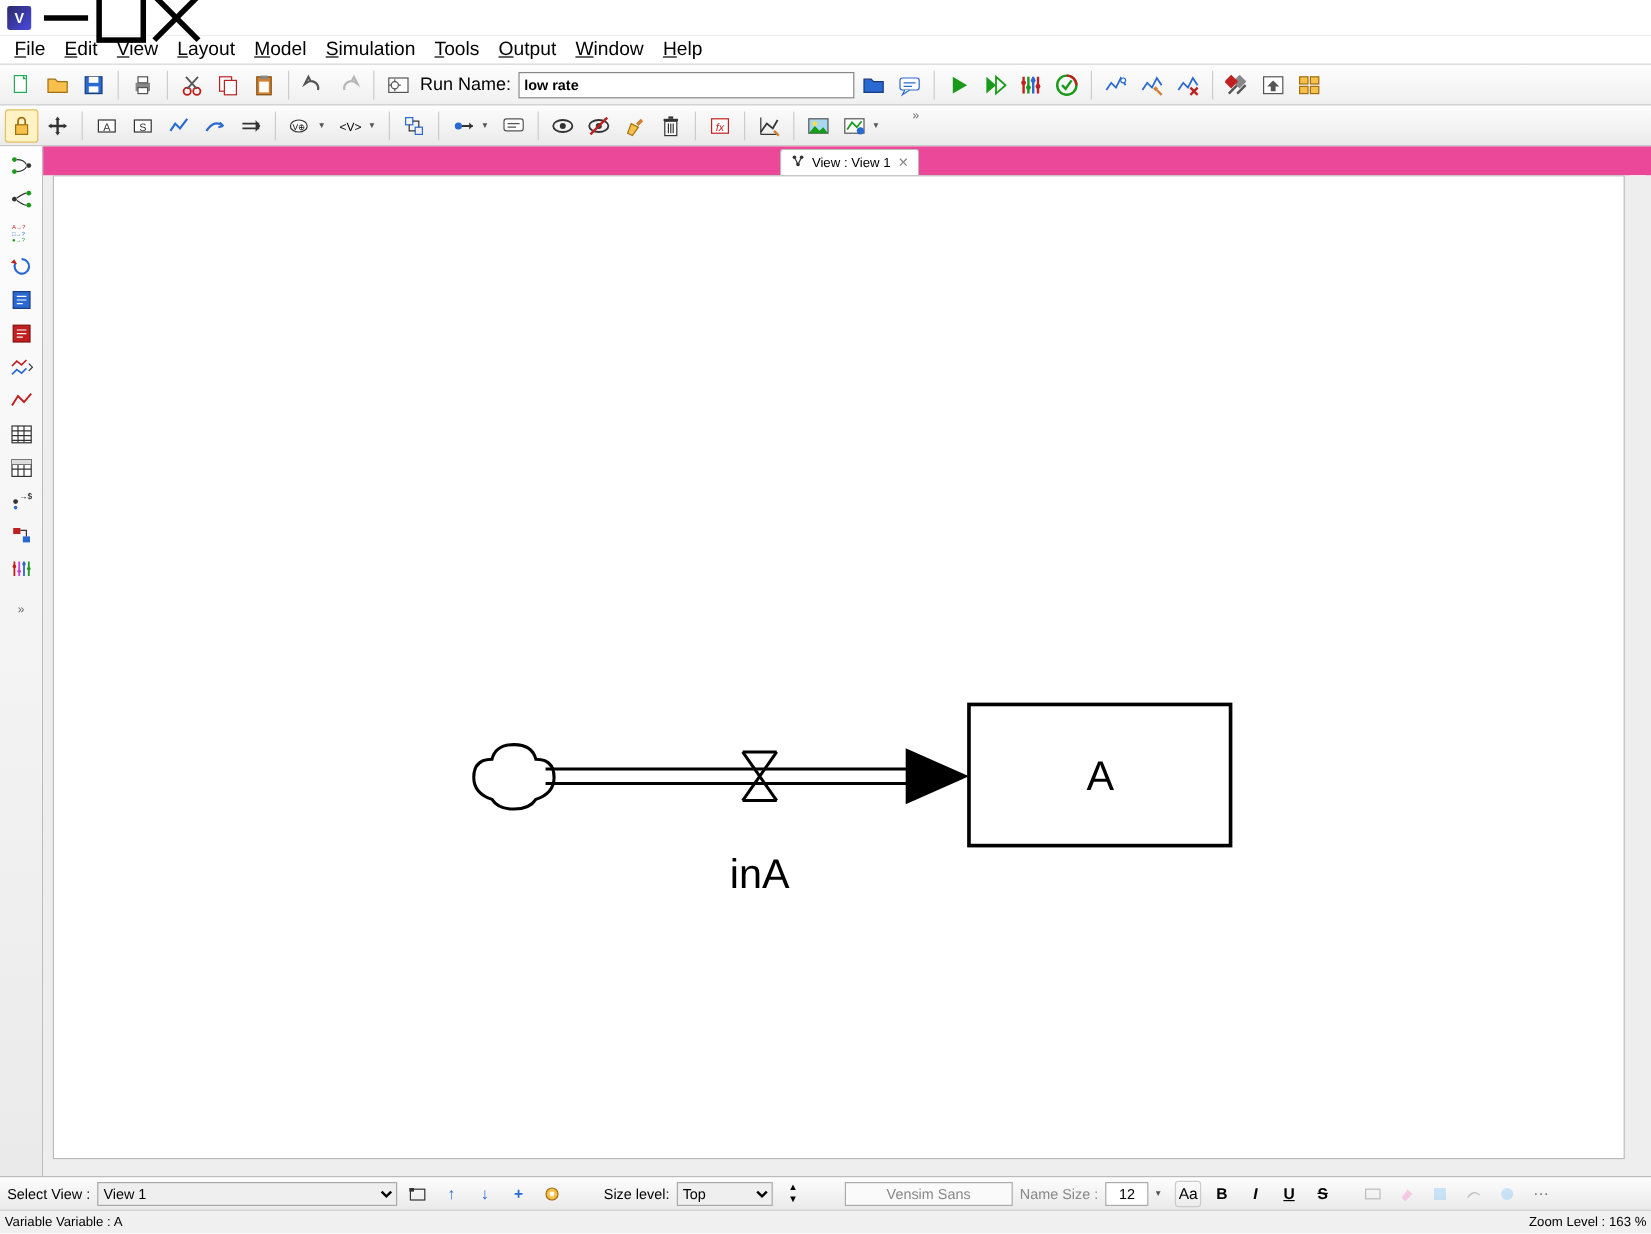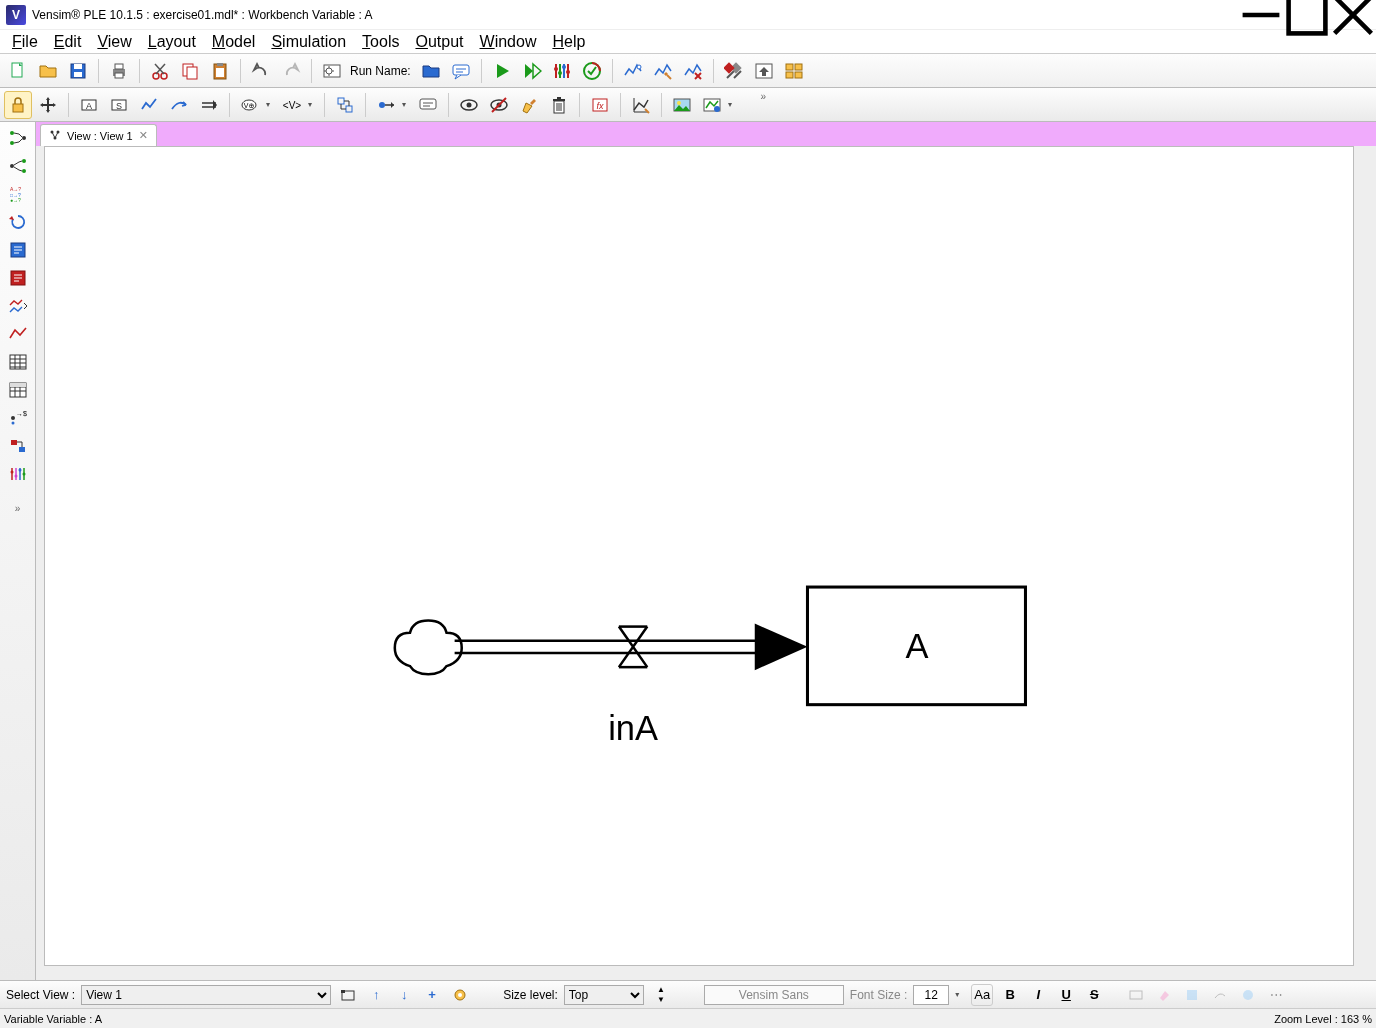--- a/index.html
+++ b/index.html
@@ -10,28 +10,28 @@
 .titlebar .win-controls { display: flex; }
 .titlebar .win-btn { width: 46px; height: 30px; display: flex; align-items: center; justify-content: center; font-size: 14px; color: #000; }
 .menubar { height: 24px; background: #fff; display: flex; align-items: center; padding: 0 4px; border-bottom: 1px solid #ccc; }
 .menubar .menu-item { font-size: 16px; padding: 2px 8px; cursor: default; }
 .menubar .menu-item span.u { text-decoration: underline; }
 .toolbar1 { height: 34px; background: linear-gradient(#fdfdfd,#f0f0f0); border-bottom: 1px solid #bbb; display: flex; align-items: center; padding: 0 4px; gap: 2px; }
 .toolbar2 { height: 34px; background: linear-gradient(#fdfdfd,#eaeaea); border-bottom: 1px solid #bbb; display: flex; align-items: center; padding: 0 4px; gap: 2px; }
 .tbtn { width: 28px; height: 28px; display: flex; align-items: center; justify-content: center; border: 1px solid transparent; border-radius: 3px; font-size: 16px; color: #222; cursor: default; }
 .tbtn svg { width: 20px; height: 20px; }
 .sep { width: 1px; height: 24px; background: #ccc; margin: 0 4px; }
-.run-label { font-size: 12px; margin: 0 4px 0 2px; }
+.run-label { font-size: 15px; margin: 0 4px 0 2px; }
 .run-input { height: 22px; width: 280px; border: 1px solid #888; padding: 0 4px; font-size: 12px; font-weight: bold; }
 .main-area { display: flex; height: calc(100% - 30px - 24px - 34px - 34px - 28px - 20px); }
 .left-tools { width: 36px; background: linear-gradient(#fdfdfd,#eaeaea); border-right: 1px solid #bbb; display: flex; flex-direction: column; align-items: center; padding-top: 4px; gap: 4px; }
 .ltbtn { width: 28px; height: 24px; display: flex; align-items: center; justify-content: center; border: 1px solid transparent; border-radius: 3px; font-size: 14px; cursor: default; }
 .ltbtn svg { width: 20px; height: 18px; }
 .content-wrap { flex: 1; display: flex; flex-direction: column; background: #eee; }
-.tab-bar { height: 24px; display: flex; align-items: flex-end; background: #f0abfc; padding-left: 4px; }
+.tab-bar { height: 24px; display: flex; align-items: flex-end; background: #ec4899; padding-left: 4px; justify-content: center; }
 .tab { height: 22px; background: #fff; border: 1px solid #bbb; border-bottom: none; border-radius: 3px 3px 0 0; padding: 0 8px; font-size: 11px; display: flex; align-items: center; gap: 6px; }
 .tab .close { font-size: 11px; color: #888; }
 .canvas-outer { flex: 1; background: #fff; border: 1px solid #bbb; margin: 0 4px 0 4px; position: relative; overflow: hidden; }
 .canvas { position: absolute; inset: 0; }
 .right-scroll-gutter { width: 14px; background: #eee; }
 .bottom-scroll-gutter { height: 14px; background: #eee; margin: 0 4px; }
 .bottombar { height: 28px; background: linear-gradient(#fdfdfd,#eaeaea); border-top: 1px solid #bbb; display: flex; align-items: center; padding: 0 6px; font-size: 12px; gap: 6px; }
 .bottombar select, .bottombar input { font-size: 12px; height: 20px; border: 1px solid #aaa; }
 .bottombar .sel-view-dd { width: 250px; }
 .bottombar .font-input { width: 140px; text-align: center; color: #888; background: #fafafa; }
@@ -41,21 +41,20 @@
 .statusbar .right { margin-left: auto; }
 .lock-active { background: #fff3c6; border: 1px solid #e0c060; }
 .small-drop { width: 10px; font-size: 8px; color: #555; }
 .toolbar2-end { position: relative; width: 26px; height: 28px; display: flex; align-items: flex-start; justify-content: flex-end; }
 </style>
 </head>
 <body>
 
 <div class="titlebar">
   <div class="app-icon">V</div>
-  <div class="title-text">Vensim® PLE 10.1.5 : exercise01.mdl* : Workbench Variable : A</div>
   <div class="win-controls">
     <div class="win-btn">
       <svg viewBox="0 0 10 10">
           <line x1="1" y1="5" x2="9" y2="5" stroke="#000" stroke-width="1"></line>
         </svg>
     </div>
     <div class="win-btn">
       <svg viewBox="0 0 10 10">
           <rect x="1" y="1" width="8" height="8" fill="none" stroke="#000" stroke-width="1"></rect>
         </svg>
@@ -144,20 +143,21 @@
     </div>
   <div class="sep"></div>
   <div class="tbtn">
       <svg viewBox="0 0 20 20">
         <rect x="2" y="4" width="16" height="12" fill="#fff" stroke="#555"></rect>
         <circle cx="7" cy="10" r="3" fill="none" stroke="#555"></circle>
         <path d="M7 7v-2M7 13v2M4 10h-2M10 10h2" stroke="#555"></path>
       </svg>
     </div>
   <span class="run-label">Run Name:</span>
+  <input class="run-input" value="low rate" style="">
   <div class="tbtn">
       <svg viewBox="0 0 20 20">
         <path d="M2 5h6l2 2h8v9H2z" fill="#2a6ad0" stroke="#1a3a80"></path>
       </svg>
     </div>
   <div class="tbtn">
       <svg viewBox="0 0 20 20">
         <rect x="2" y="4" width="16" height="10" rx="2" fill="#fff" stroke="#2a6ad0"></rect>
         <path d="M6 14l-2 4 6-4" fill="#fff" stroke="#2a6ad0"></path>
         <line x1="5" y1="8" x2="15" y2="8" stroke="#2a6ad0"></line>
@@ -565,21 +565,21 @@
   <span>Size level:</span>
   <select style="width:80px">
     <option>Top</option>
   </select>
   <div style="display:flex;flex-direction:column;height:20px;justify-content:center">
     <div class="bbtn" style="height:10px;font-size:8px">▲</div>
     <div class="bbtn" style="height:10px;font-size:8px">▼</div>
   </div>
   <span style="flex:0 0 20px"></span>
   <input class="font-input" readonly="" value="Vensim Sans" style="">
-  <span style="color:#888">Font Size :</span>
+  <span style="color:#888">Name Size :</span>
   <input class="font-size-input" value="12" style="">
   <div class="small-drop">▾</div>
   <div class="bbtn" style="border:1px solid #ccc">Aa</div>
   <div class="bbtn" style="font-weight:bold">B</div>
   <div class="bbtn" style="font-style:italic;font-weight:bold">I</div>
   <div class="bbtn" style="text-decoration:underline;font-weight:bold">U</div>
   <div class="bbtn" style="text-decoration:line-through;font-weight:bold">S</div>
   <span style="width:8px"></span>
   <div class="bbtn" style="opacity:.5">
       <svg width="14" height="14">

